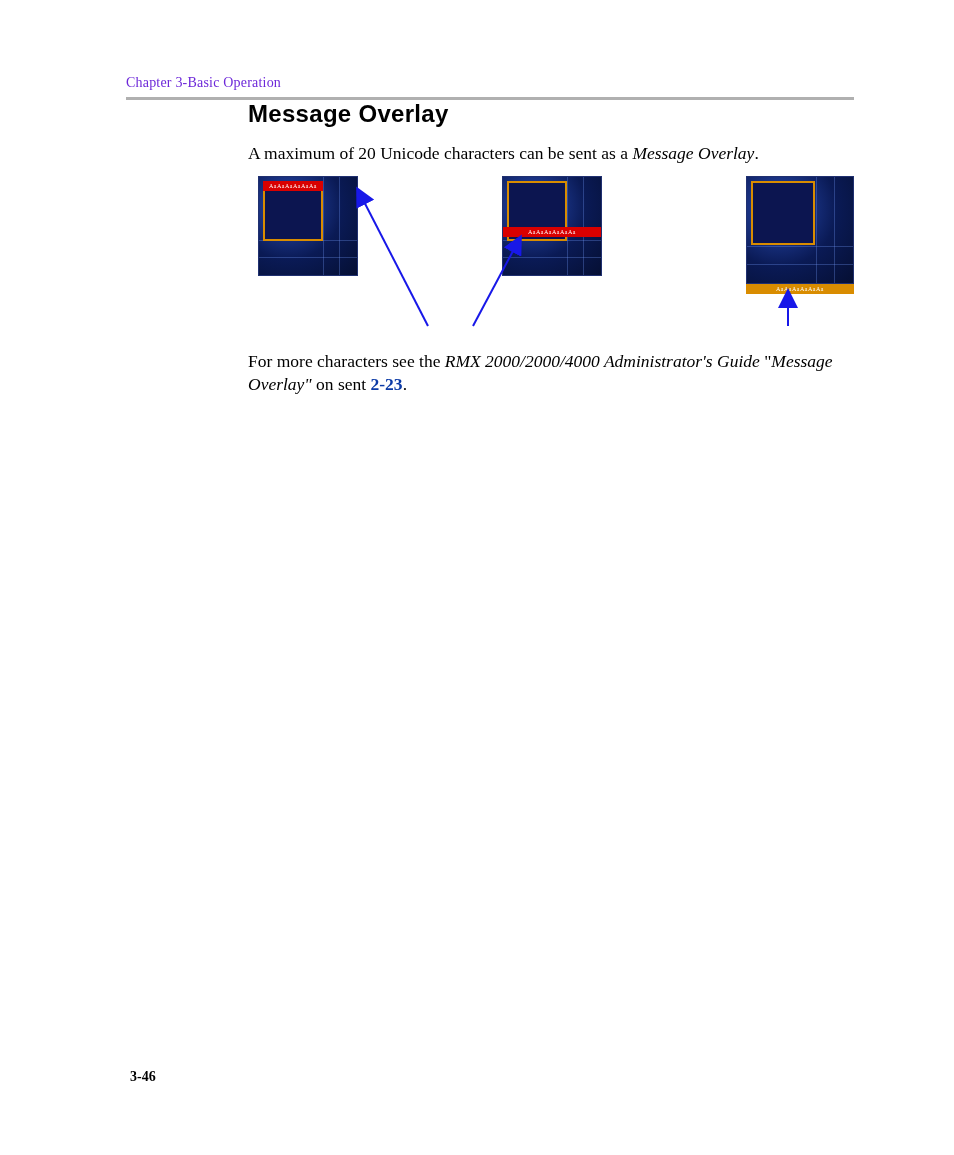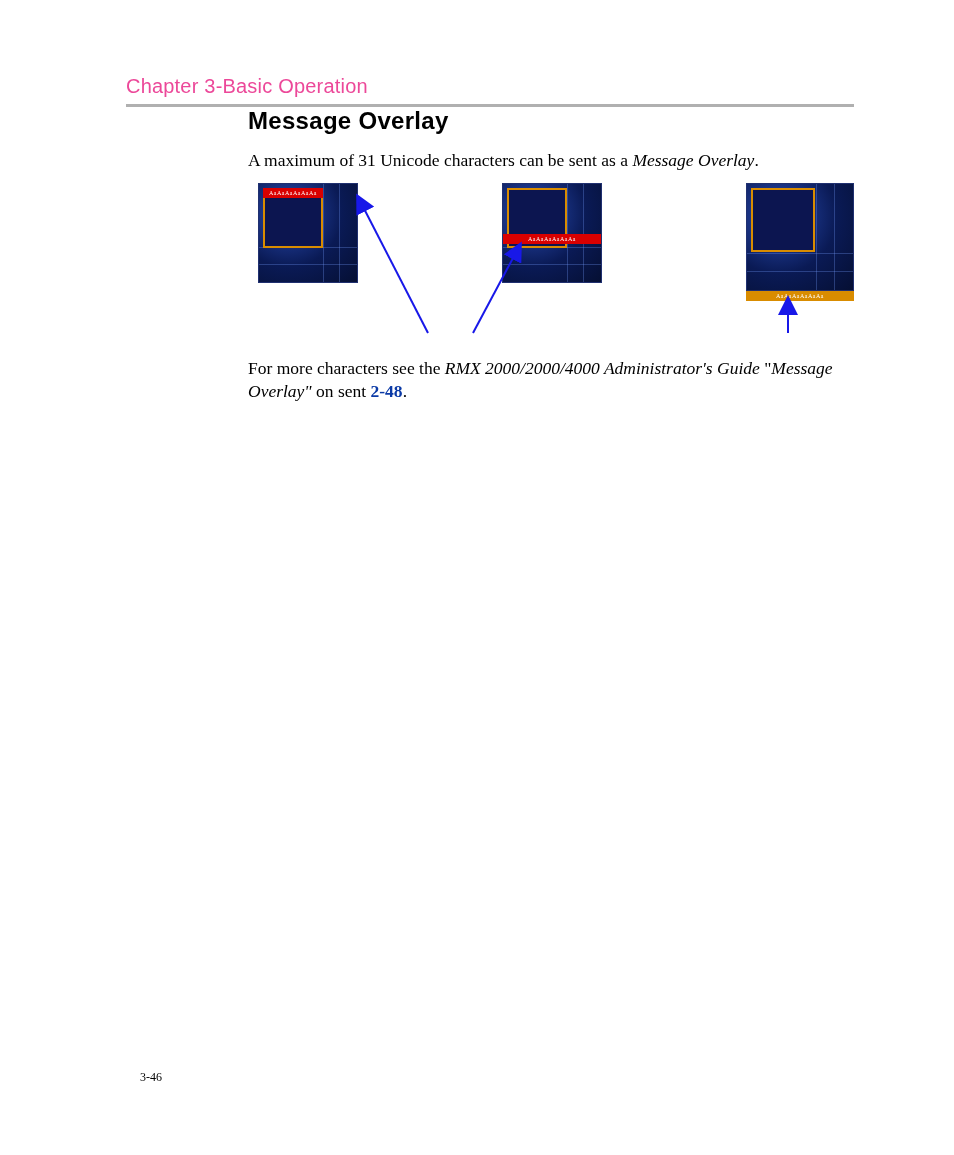--- a/index.html
+++ b/index.html
@@ -12,23 +12,23 @@
     position: relative;
     overflow: hidden;
   }
   .page {
     padding: 75px 100px 0 126px;
     position: relative;
     height: 100%;
     box-sizing: border-box;
   }
   .chapter-header {
-    font-family: Liberation Sans, sans-serif;
-    font-size: 20px;
-    color: #ec4899;
+    font-family: Liberation Serif, serif;
+    font-size: 14px;
+    color: #6d28d9;
     letter-spacing: 0.2px;
   }
   .rule {
     border: none;
     border-top: 3px solid #b0b0b0;
     margin: 6px 0 0 0;
   }
   .content {
     margin-left: 122px;
   }
@@ -80,40 +80,40 @@
   .bar.red { background:#d90000; }
   .bar.orange { background:#d98c00; }
   .thumb .col-sep { position:absolute; top:0; bottom:0; width:1px; background:rgba(120,160,255,0.3);}
   .thumb .row-sep { position:absolute; left:0; right:0; height:1px; background:rgba(120,160,255,0.3);}
   .arrow-layer {
     position:absolute; left:0; top:0; width:100%; height:100%;
     pointer-events:none;
   }
   .page-num {
     position:absolute;
-    left:140px;
+    left:130px;
     bottom:70px;
     font-family: "Palatino Linotype", Palatino, serif;
-    font-weight:400;
-    font-size:12px;
+    font-weight:700;
+    font-size:14px;
   }
 </style>
 </head>
 <body>
 
 <div class="page">
   <div class="chapter-header">Chapter 3-Basic Operation</div>
   <hr class="rule">
 
   <div class="content">
     <h2 class="section-title">Message Overlay</h2>
 
 
     <p class="body">
-      <span>A maximum of 31 Unicode characters can be sent as a </span><span class="italic">Message Overlay</span><span>.</span>
+      <span>A maximum of 20 Unicode characters can be sent as a </span><span class="italic">Message Overlay</span><span>.</span>
     </p>
 
 
     <div class="figure-row">
 
       <div style="margin-left:10px;">
         <div class="thumb">
           <div class="col-sep" style="left:65%"></div>
           <div class="col-sep" style="left:82%"></div>
           <div class="row-sep" style="top:65%"></div>
@@ -154,18 +154,18 @@
 
         <line x1="180" y1="150" x2="110" y2="14" stroke="#1818e8" stroke-width="2" marker-end="url(#ah)"></line>
 
         <line x1="225" y1="150" x2="272" y2="62" stroke="#1818e8" stroke-width="2" marker-end="url(#ah)"></line>
 
         <line x1="540" y1="150" x2="540" y2="116" stroke="#1818e8" stroke-width="2" marker-end="url(#ah)"></line>
       </svg>
     </div>
 
     <p class="body" style="margin-top:14px;">
-      <span>For more characters see the </span><span class="italic">RMX 2000/2000/4000 Administrator's Guide</span><span> "</span><span class="italic">Message Overlay"</span><span> on sent </span><span class="xref">2-48</span><span>.</span>
+      <span>For more characters see the </span><span class="italic">RMX 2000/2000/4000 Administrator's Guide</span><span> "</span><span class="italic">Message Overlay"</span><span> on sent </span><span class="xref">2-23</span><span>.</span>
     </p>
   </div>
 
   <div class="page-num">3-46</div>
 </div>
 
 </body></html>

